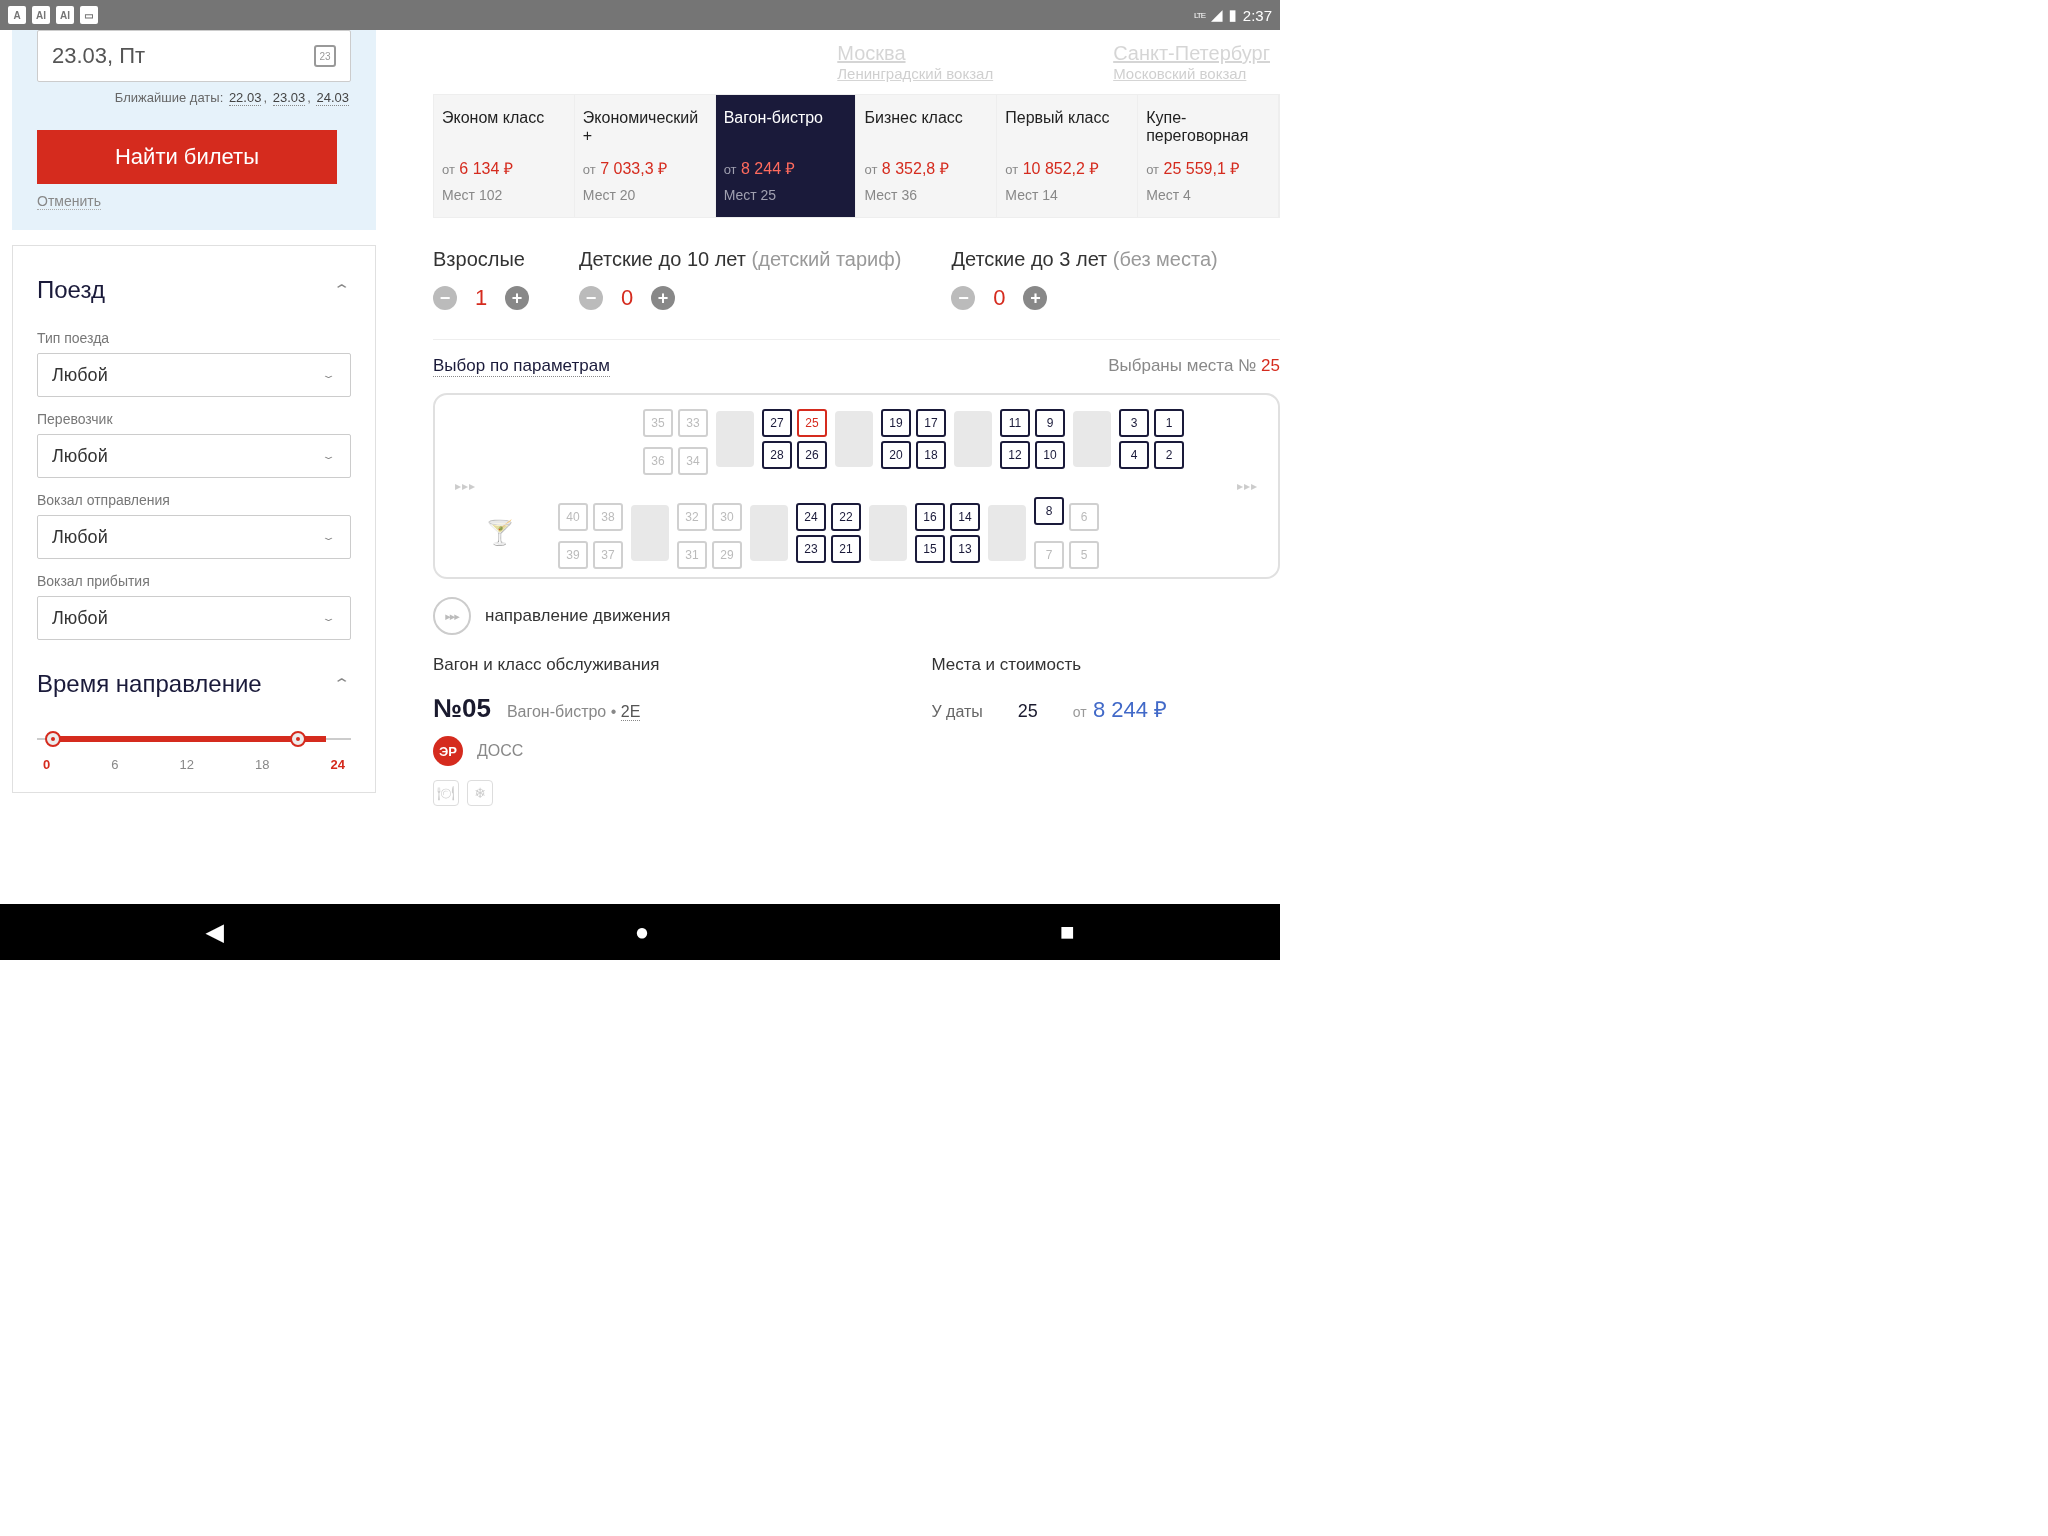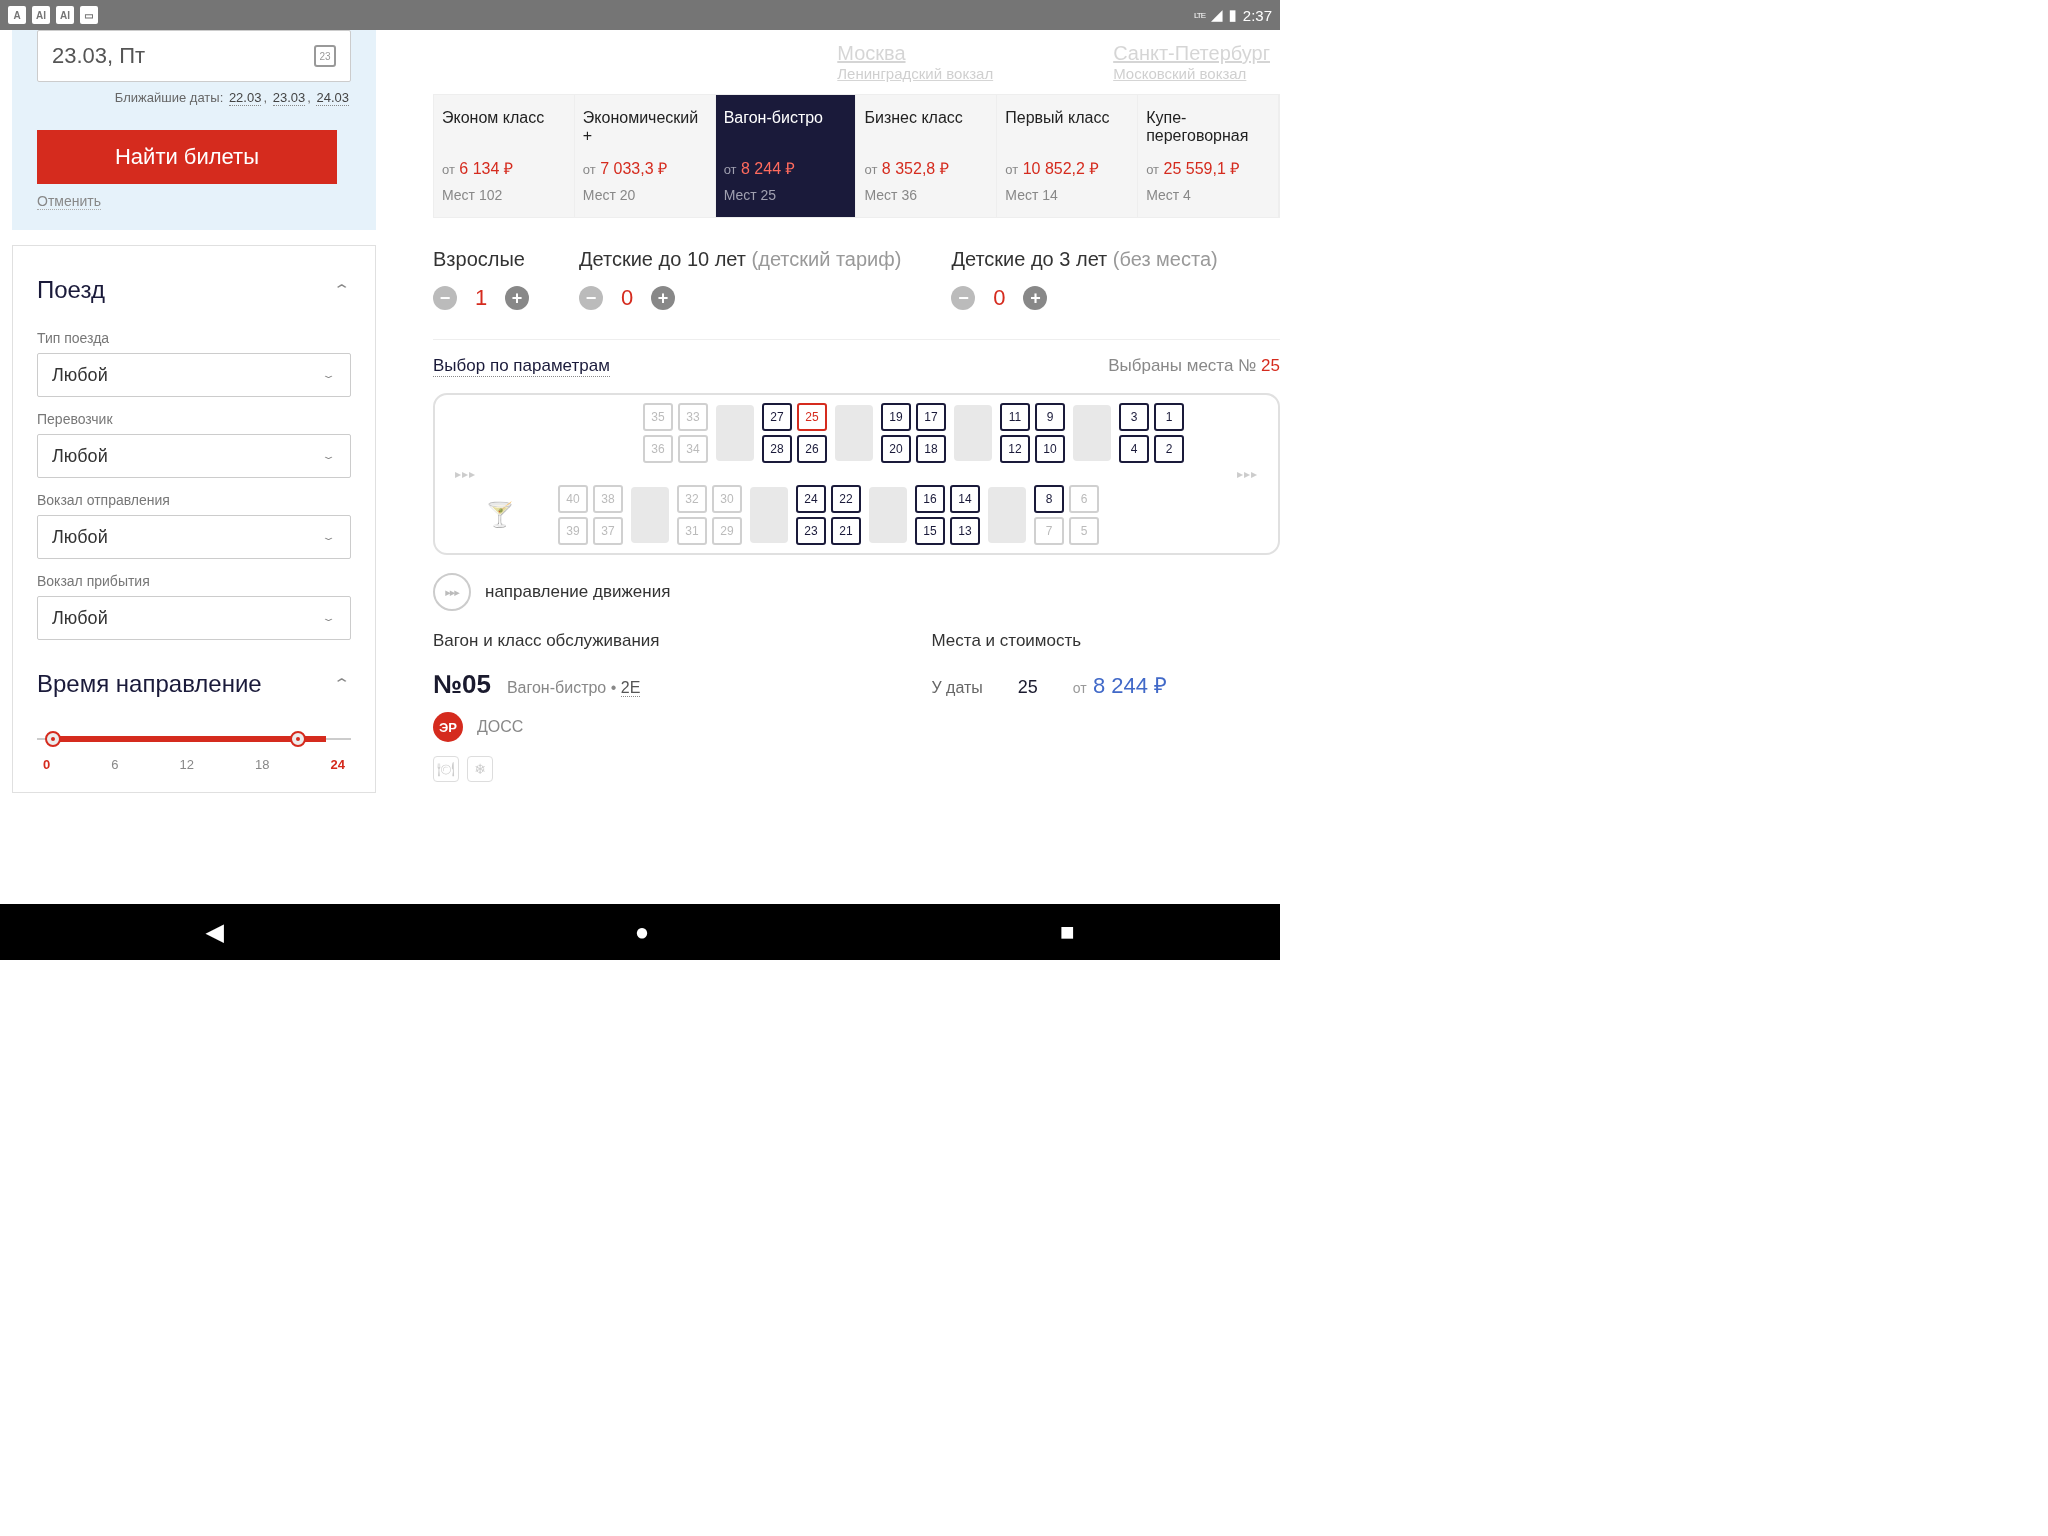--- a/index.html
+++ b/index.html
@@ -76,21 +76,21 @@
 .param-link { color: #1a1a3a; border-bottom: 1px dotted #888; cursor: pointer; }
 .selected-seats { color: #888; }
 .selected-seats .num { color: #d52b1e; }
 
 
 .seat-map { border: 2px solid #e0e0e0; border-radius: 14px; padding: 8px 10px; margin-bottom: 18px; }
 .seat-section { display: flex; align-items: center; }
 .seat-row { display: flex; flex-direction: column; gap: 4px; }
 .seat-pair { display: flex; gap: 5px; margin: 0 3px; }
 .seat { width: 30px; height: 28px; border: 2px solid #1a1a3a; background: #fff; display: flex; align-items: center; justify-content: center; font-size: 12px; color: #1a1a3a; cursor: pointer; border-radius: 3px; font-weight: 500; }
-.seat.unavail { border-color: #d0d0d0; color: #bbb; cursor: default; }
+.seat.unavail { border-color: #d0d0d0; color: #bbb; cursor: default; margin-top: 6px; }
 .seat.selected { border-color: #d52b1e; color: #d52b1e; }
 .seat-table { width: 38px; height: 56px; background: #e8e8e8; border-radius: 4px; margin: 0 5px; }
 .aisle { height: 22px; display: flex; align-items: center; justify-content: space-between; padding: 0 10px; color: #ccc; font-size: 12px; letter-spacing: 1px; }
 .cocktail-icon { width: 110px; text-align: center; color: #d0d0d0; font-size: 24px; }
 
 
 .direction { display: flex; align-items: center; gap: 14px; margin: 14px 0 20px; }
 .direction-circle { width: 38px; height: 38px; border: 2px solid #ccc; border-radius: 50%; display: flex; align-items: center; justify-content: center; color: #bbb; font-size: 11px; letter-spacing: -1px; }
 .direction-label { font-size: 17px; color: #333; }
 

